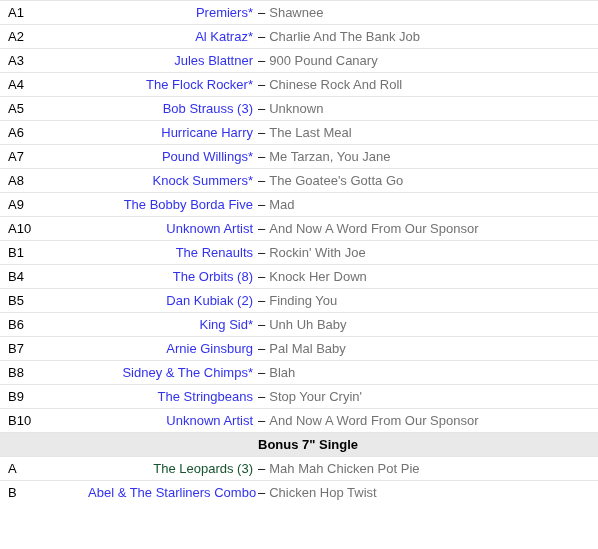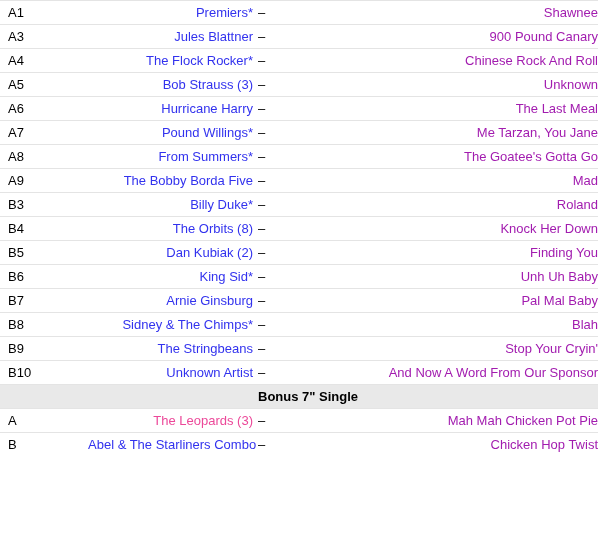--- a/index.html
+++ b/index.html
@@ -68,40 +68,40 @@
     overflow: visible;
     flex: 0 0 165px;
   }
 
   .artist {
     color: #3232ee;
     text-decoration: none;
     white-space: nowrap;
   }
   .artist.visited {
-    color: #ec4899;
+    color: #14532d;
   }
 
   .star {
     color: #3232ee;
     white-space: nowrap;
   }
 
   .sep {
     color: #000000;
     flex: 0 0 auto;
     padding: 0 4px 0 5px;
     white-space: nowrap;
   }
 
   .title {
-    color: #a21caf;
+    color: #737373;
     white-space: nowrap;
     flex: 1 1 auto;
-    text-align: right;
+    text-align: left;
   }
 
   
   tr.heading-row td {
     background: #e9e9e9;
     font-weight: bold;
     border-top: 1px solid #e4e4e4;
   }
   tr.heading-row td.pos {
     background: #e9e9e9;
@@ -136,20 +136,30 @@
         <td class="pos">A1</td>
         <td class="track">
           <div class="track-inner">
             <span class="artist-wrap"><a class="artist" href="#">Premiers</a><span class="star">*</span></span>
             <span class="sep">–</span>
             <span class="title">Shawnee</span>
           </div>
         </td>
       </tr>
       <tr>
+        <td class="pos">A2</td>
+        <td class="track">
+          <div class="track-inner">
+            <span class="artist-wrap"><a class="artist" href="#">Al Katraz</a><span class="star">*</span></span>
+            <span class="sep">–</span>
+            <span class="title">Charlie And The Bank Job</span>
+          </div>
+        </td>
+      </tr>
+      <tr>
         <td class="pos">A3</td>
         <td class="track">
           <div class="track-inner">
             <span class="artist-wrap"><a class="artist" href="#">Jules Blattner</a></span>
             <span class="sep">–</span>
             <span class="title">900 Pound Canary</span>
           </div>
         </td>
       </tr>
       <tr>
@@ -189,43 +199,53 @@
             <span class="artist-wrap"><a class="artist" href="#">Pound Willings</a><span class="star">*</span></span>
             <span class="sep">–</span>
             <span class="title">Me Tarzan, You Jane</span>
           </div>
         </td>
       </tr>
       <tr>
         <td class="pos">A8</td>
         <td class="track">
           <div class="track-inner">
-            <span class="artist-wrap"><a class="artist" href="#">From Summers</a><span class="star">*</span></span>
+            <span class="artist-wrap"><a class="artist" href="#">Knock Summers</a><span class="star">*</span></span>
             <span class="sep">–</span>
             <span class="title">The Goatee's Gotta Go</span>
           </div>
         </td>
       </tr>
       <tr>
         <td class="pos">A9</td>
         <td class="track">
           <div class="track-inner">
             <span class="artist-wrap"><a class="artist" href="#">The Bobby Borda Five</a></span>
             <span class="sep">–</span>
             <span class="title">Mad</span>
           </div>
         </td>
       </tr>
       <tr>
-        <td class="pos">B3</td>
-        <td class="track">
-          <div class="track-inner">
-            <span class="artist-wrap"><a class="artist" href="#">Billy Duke</a><span class="star">*</span></span>
-            <span class="sep">–</span>
-            <span class="title">Roland</span>
+        <td class="pos">A10</td>
+        <td class="track">
+          <div class="track-inner">
+            <span class="artist-wrap"><a class="artist" href="#">Unknown Artist</a></span>
+            <span class="sep">–</span>
+            <span class="title">And Now A Word From Our Sponsor</span>
+          </div>
+        </td>
+      </tr>
+      <tr>
+        <td class="pos">B1</td>
+        <td class="track">
+          <div class="track-inner">
+            <span class="artist-wrap"><a class="artist" href="#">The Renaults</a></span>
+            <span class="sep">–</span>
+            <span class="title">Rockin' With Joe</span>
           </div>
         </td>
       </tr>
       <tr>
         <td class="pos">B4</td>
         <td class="track">
           <div class="track-inner">
             <span class="artist-wrap"><a class="artist" href="#">The Orbits (8)</a></span>
             <span class="sep">–</span>
             <span class="title">Knock Her Down</span>

